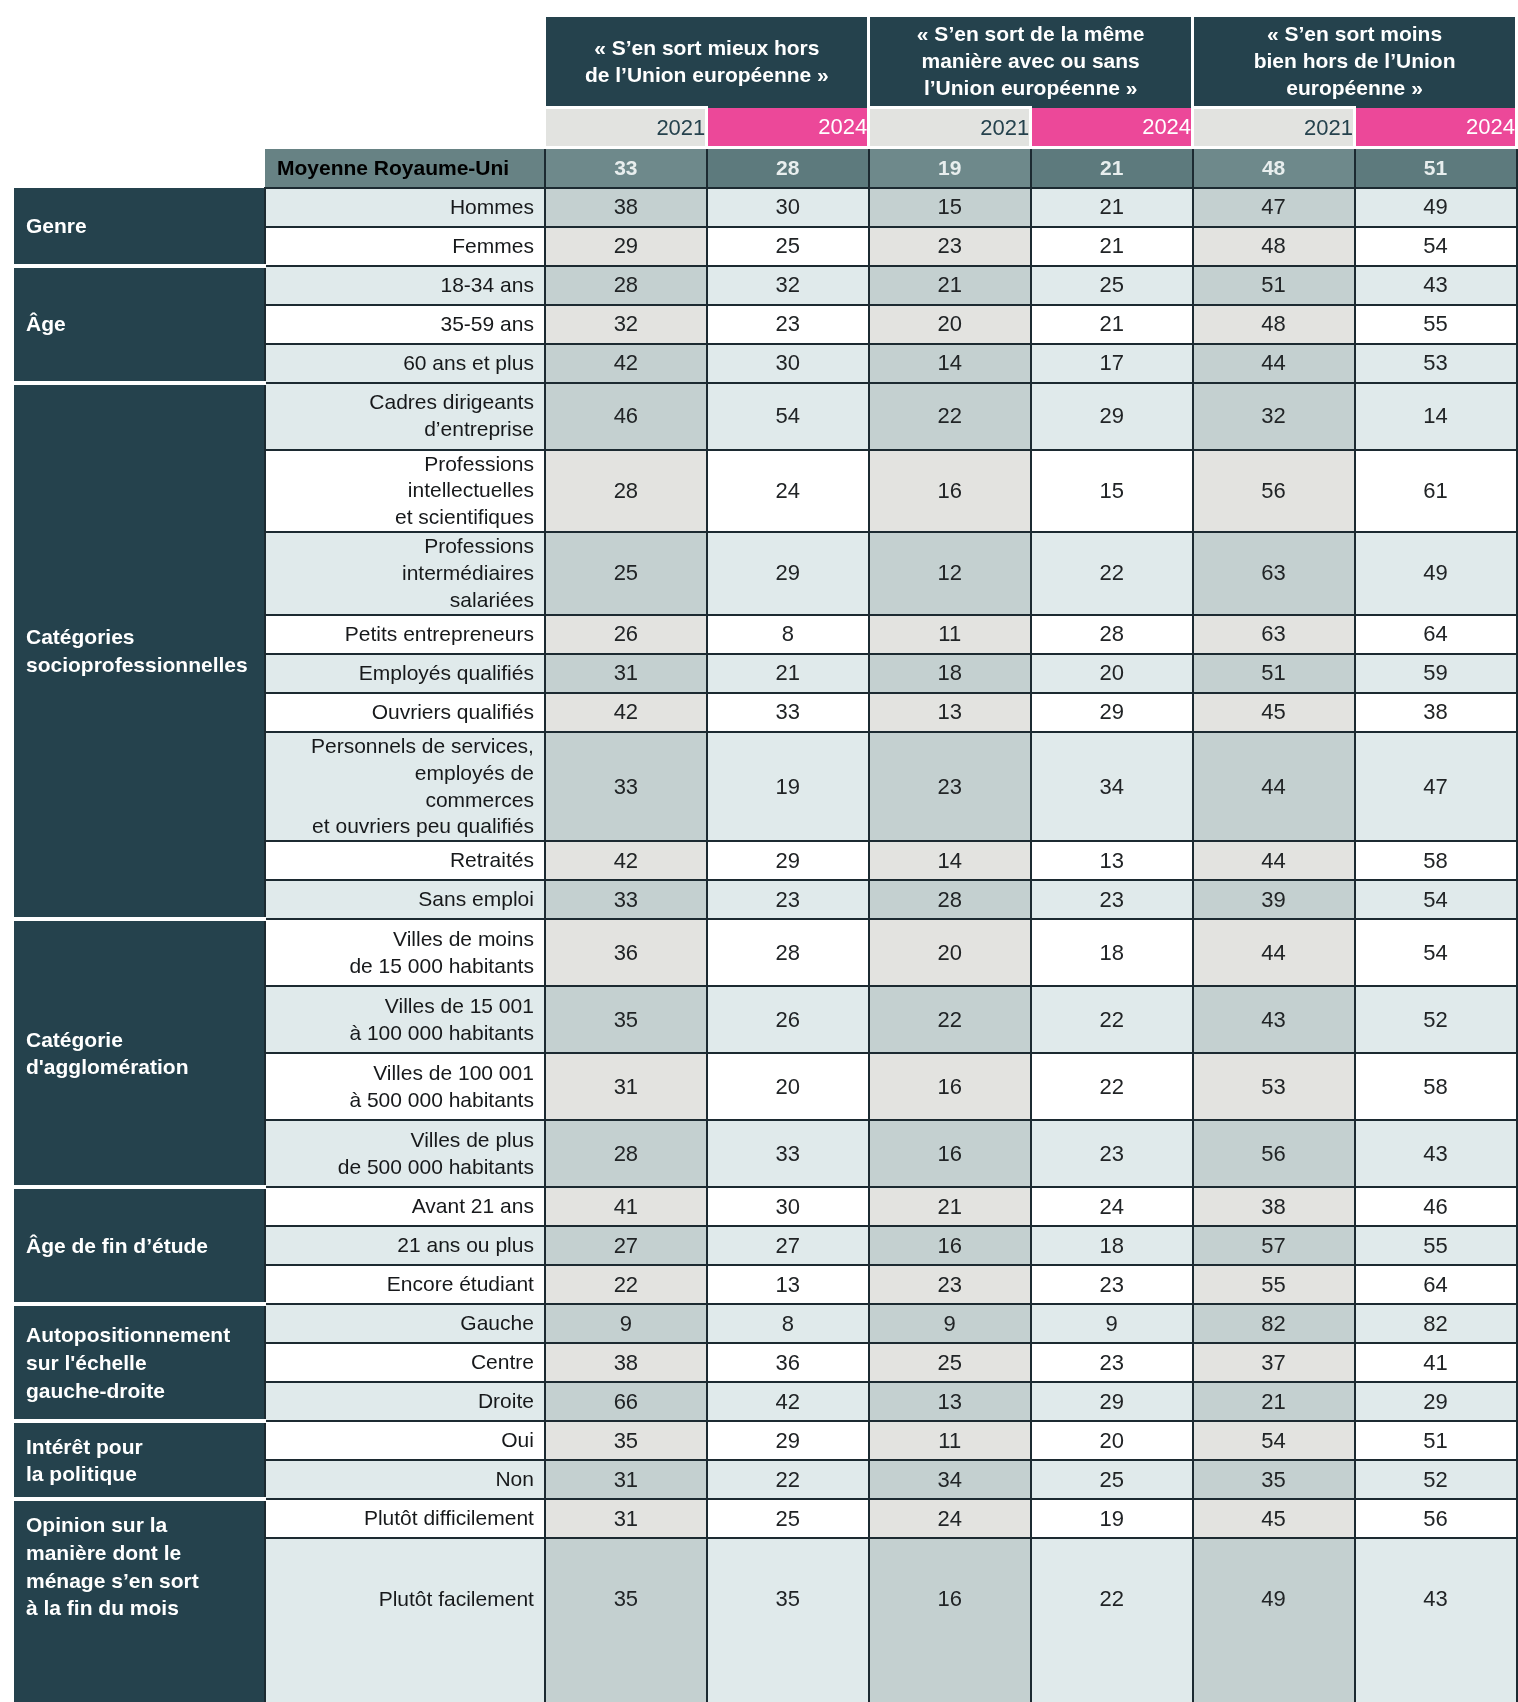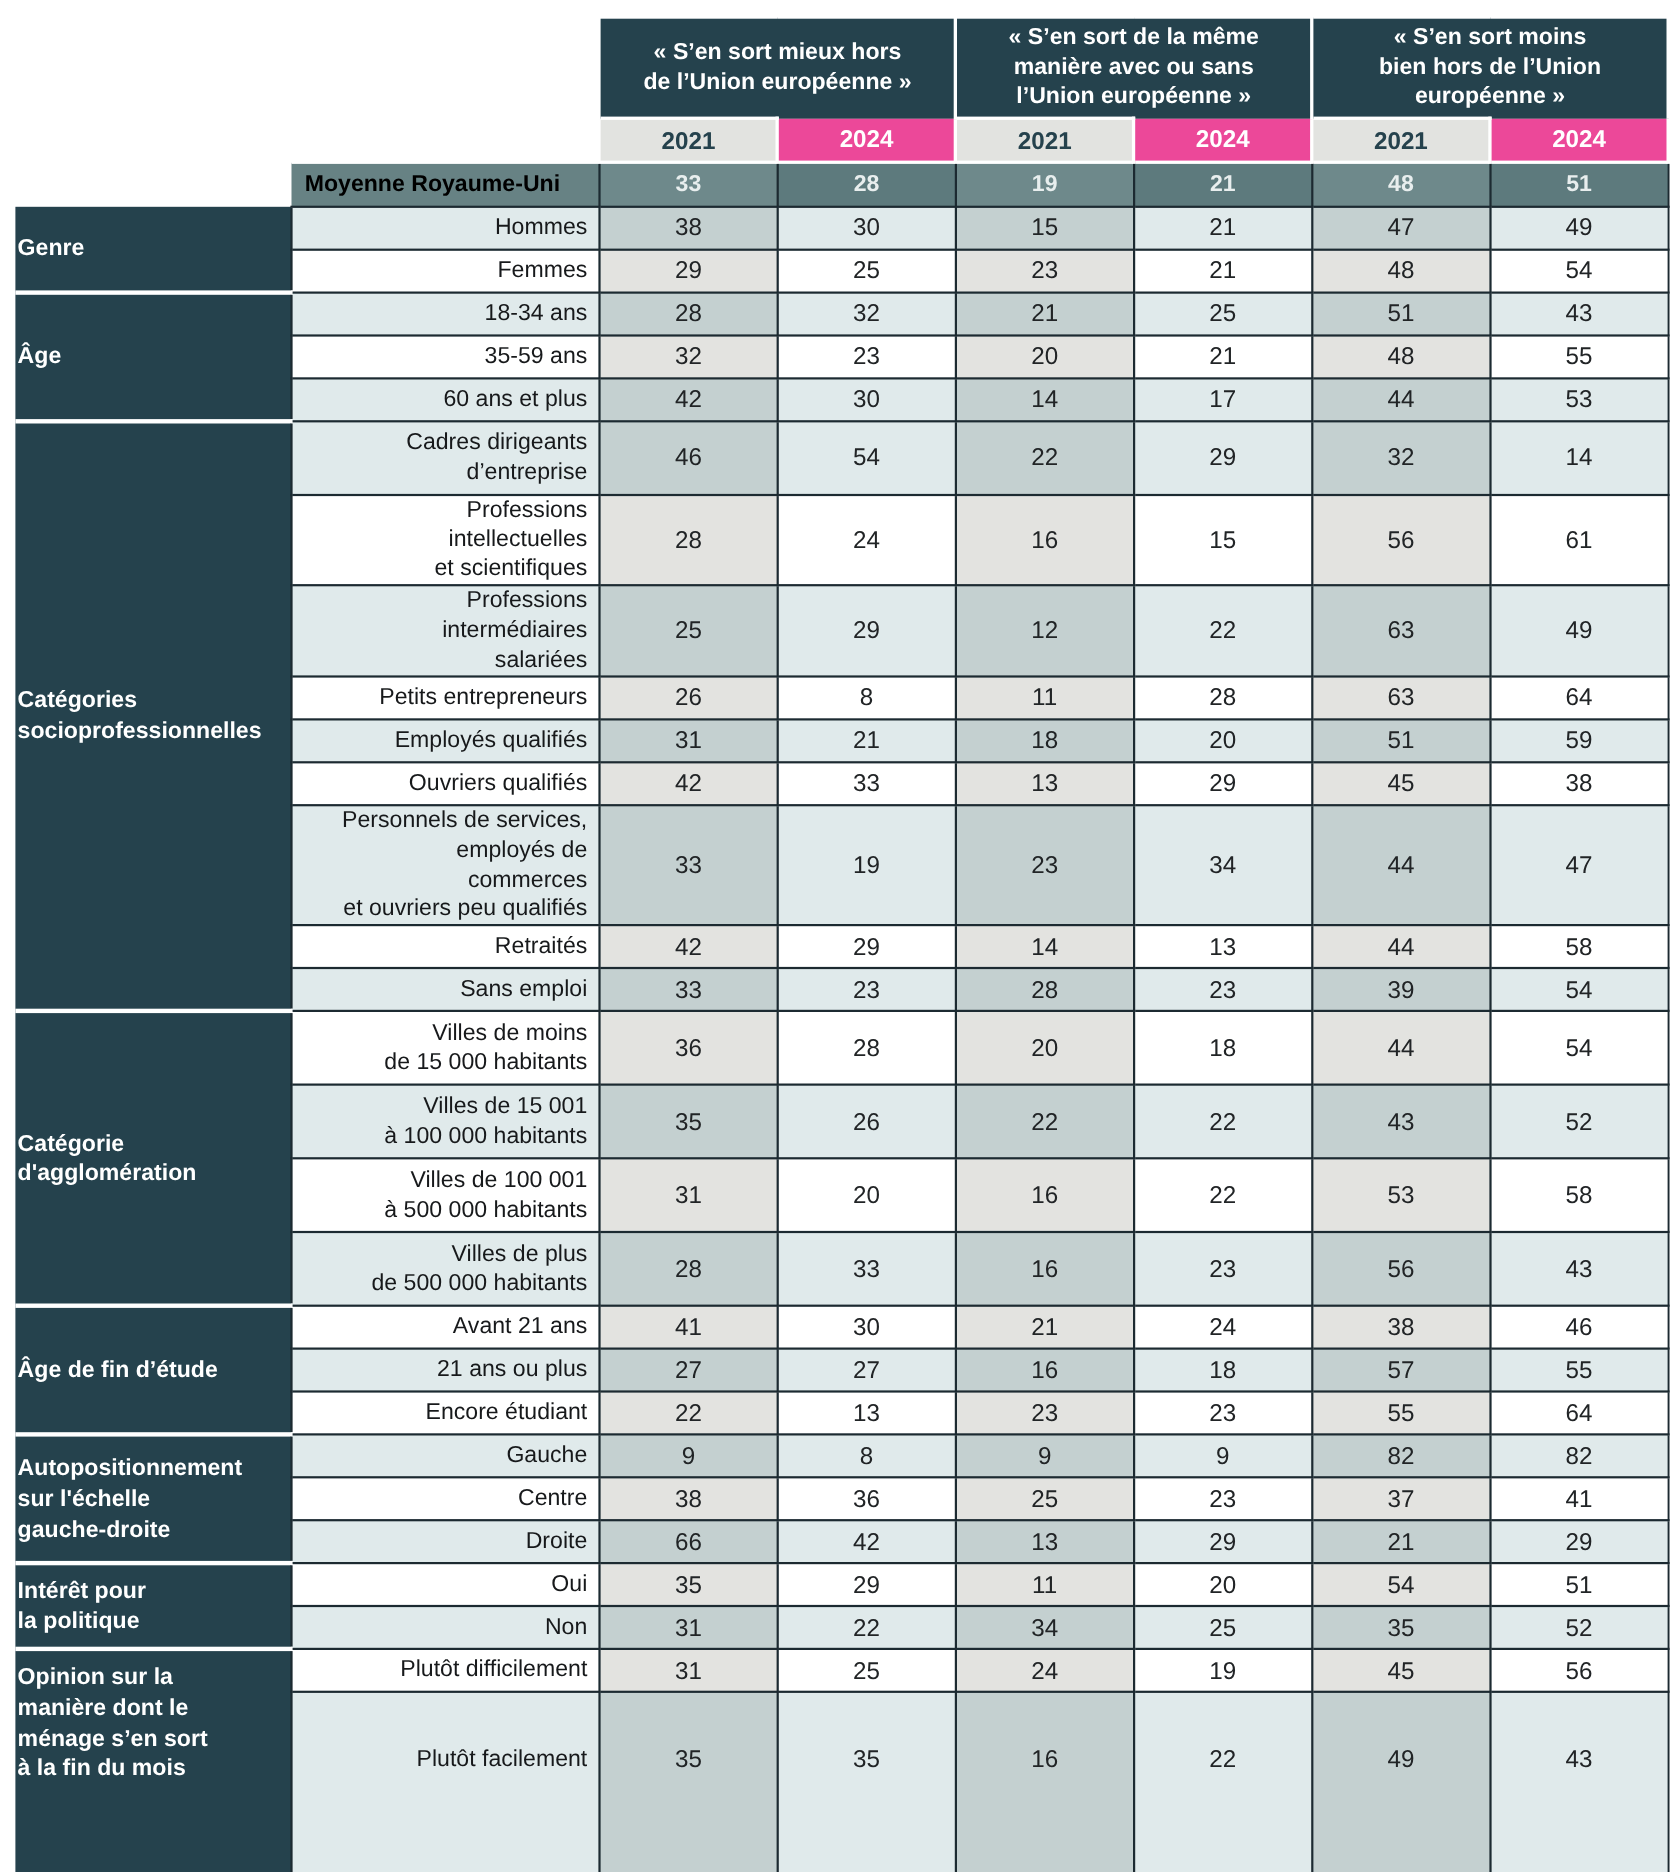--- a/index.html
+++ b/index.html
@@ -13,41 +13,41 @@
   tr.r1 { height: 92px; }
   tr.r2 { height: 40px; }
   tr.avg-row { height: 40px; }
   .blank { border: 0; background: #ffffff; }
 
   .group-header {
     background: #25424d; color: #ffffff; font-weight: bold;
     font-size: 21px; line-height: 1.28; text-align: center;
     border: 3px solid #ffffff; border-bottom: 0; white-space: pre-line;
   }
-  .year { font-size: 22px; font-weight: bold; text-align: center; border: 3px solid #ffffff; }
+  .year { font-size: 22px; font-weight: normal; text-align: right; border: 3px solid #ffffff; }
   .year.y21 { background: #e2e3e0; color: #25424d; }
   .year.y24 { background: #ec4899; color: #ffffff; border-top: 0; }
 
   
   .avg-label {
     background: #678284; color: #000000; font-weight: bold; font-size: 21px;
     text-align: left; padding-left: 12px;
     border: 2px solid #1c2a31; border-top: 3px solid #ffffff; border-left: 0;
   }
   .avg {
     font-weight: bold; font-size: 21px; text-align: center; color: #e8eeee;
     border: 2px solid #1c2a31; border-top: 3px solid #ffffff;
   }
   .avg.y21 { background: #6e898b; }
   .avg.y24 { background: #5d7a7d; }
 
   
   .group-col {
     background: #25424d; color: #ffffff; font-weight: bold; font-size: 21px;
-    text-align: left; padding: 0 8px 0 2px; line-height: 1.32;
+    text-align: left; padding: 0 8px 0 12px; line-height: 1.32;
     border: 0; border-right: 2px solid #1c2a31; border-bottom: 4px solid #ffffff;
     white-space: pre-line; vertical-align: middle;
   }
   .group-col.top { vertical-align: top; padding-top: 10px; border-bottom: 0; }
 
   
   .row-label {
     text-align: right; padding-right: 10px; font-size: 21px; color: #17191b;
     border: 2px solid #1c2a31; white-space: pre-line; line-height: 1.28;
     vertical-align: middle;

